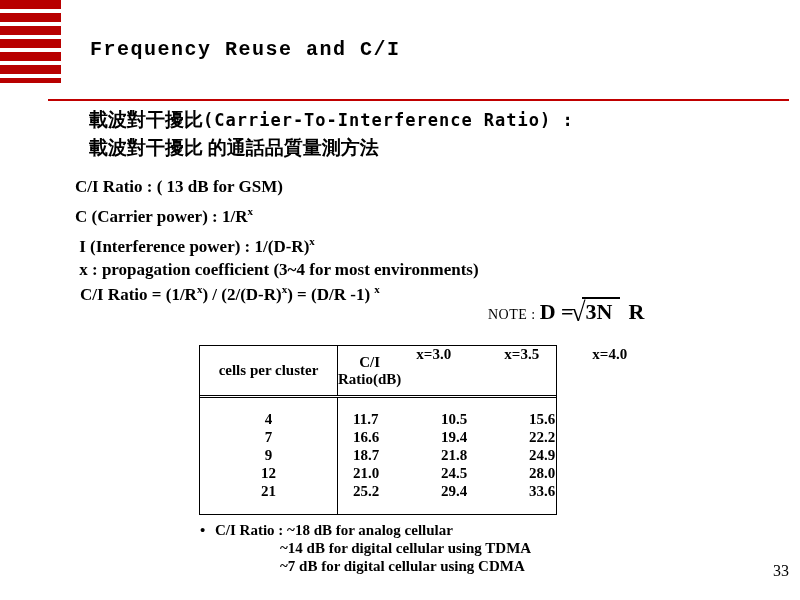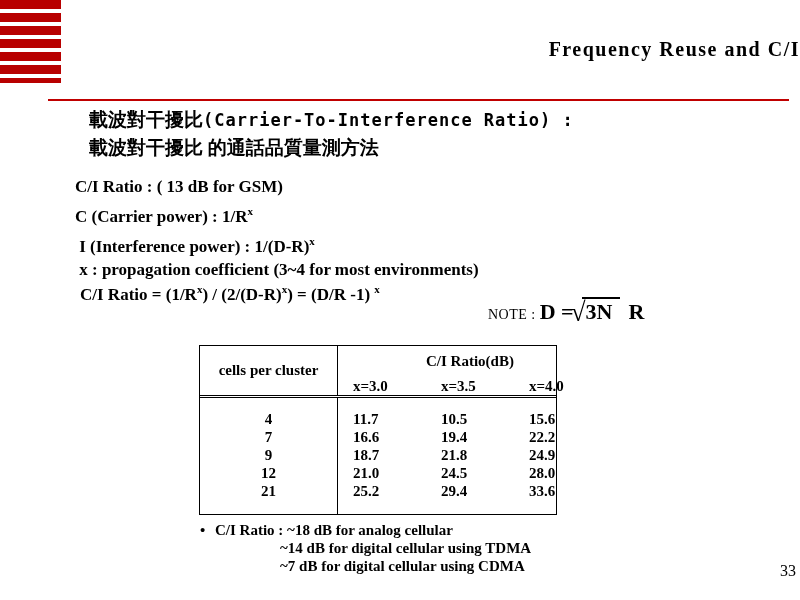--- a/index.html
+++ b/index.html
@@ -4,22 +4,22 @@
 <style>
   html,body{margin:0;padding:0;background:#fff;}
   .slide{position:relative;width:800px;height:600px;background:#ffffff;overflow:hidden;
          font-family:"Liberation Serif",serif;color:#000;}
 
   
   .logo{position:absolute;left:0;top:0;width:61px;height:83px;
         background:repeating-linear-gradient(180deg,#b80000 0 9px,#ffffff 9px 13px);}
 
   
-  .title{position:absolute;left:90px;top:38px;width:710px;text-align:right;
-         font-family:Liberation Serif, serif;font-weight:bold;font-size:20px;
+  .title{position:absolute;left:90px;top:38px;width:710px;text-align:left;
+         font-family:Liberation Mono, monospace;font-weight:bold;font-size:20px;
          letter-spacing:1.5px;white-space:pre;}
 
   
   .rule{position:absolute;left:48px;top:99px;width:741px;height:2px;background:#c00000;}
 
   
   .intro{position:absolute;left:89px;top:106px;font-weight:bold;font-size:19px;line-height:28px;}
   .intro .mono{font-family:"DejaVu Sans Mono",monospace;font-size:17px;letter-spacing:1px;white-space:pre;}
 
   
@@ -38,38 +38,38 @@
   .radicand{border-top:2px solid #000;padding:0 8px 0 3px;}
   .note-rhs{margin-left:8px;}
 
   
   .ci-table{position:absolute;left:199px;top:345px;width:356px;border:1px solid #000;
             font-weight:bold;font-size:15px;}
   .t-header{display:flex;border-bottom:3px double #000;height:49px;}
   .t-body{display:flex;height:116px;}
   .t-col1{width:137px;border-right:1px solid #000;flex:none;text-align:center;}
   .t-header .t-col1{display:flex;align-items:center;justify-content:center;}
-  .t-hdata{flex:1;display:flex;flex-direction:column;justify-content:flex-end;gap:8px;}
+  .t-hdata{flex:1;display:flex;flex-direction:row;justify-content:flex-end;}
   .t-group{text-align:center;padding-top:8px;}
   .t-subs{display:flex;}
   .t-subs span{width:73px;padding-left:15px;box-sizing:content-box;flex:none;}
   .t-body .t-col1{padding-top:12px;}
   .t-body .t-col1 div{line-height:18px;}
   .t-bdata{flex:1;padding-top:12px;font-family:Liberation Serif, serif;}
   .t-row-vals{display:flex;line-height:18px;}
   .t-row-vals span{width:73px;padding-left:15px;flex:none;}
 
   
   .bullets{position:absolute;left:200px;top:521px;font-weight:bold;font-size:15px;line-height:18px;}
   .b-line1{display:flex;}
   .b-dot{width:15px;}
   .b-indent{padding-left:80px;}
 
   
-  .page-number{position:absolute;left:766px;top:562px;width:30px;text-align:right;font-size:16px;}
+  .page-number{position:absolute;left:766px;top:562px;width:30px;text-align:center;font-size:16px;}
 </style>
 </head>
 <body>
 
 <div class="slide">
 
   <div class="logo"></div>
 
   <div class="title">Frequency Reuse and C/I</div>
 

